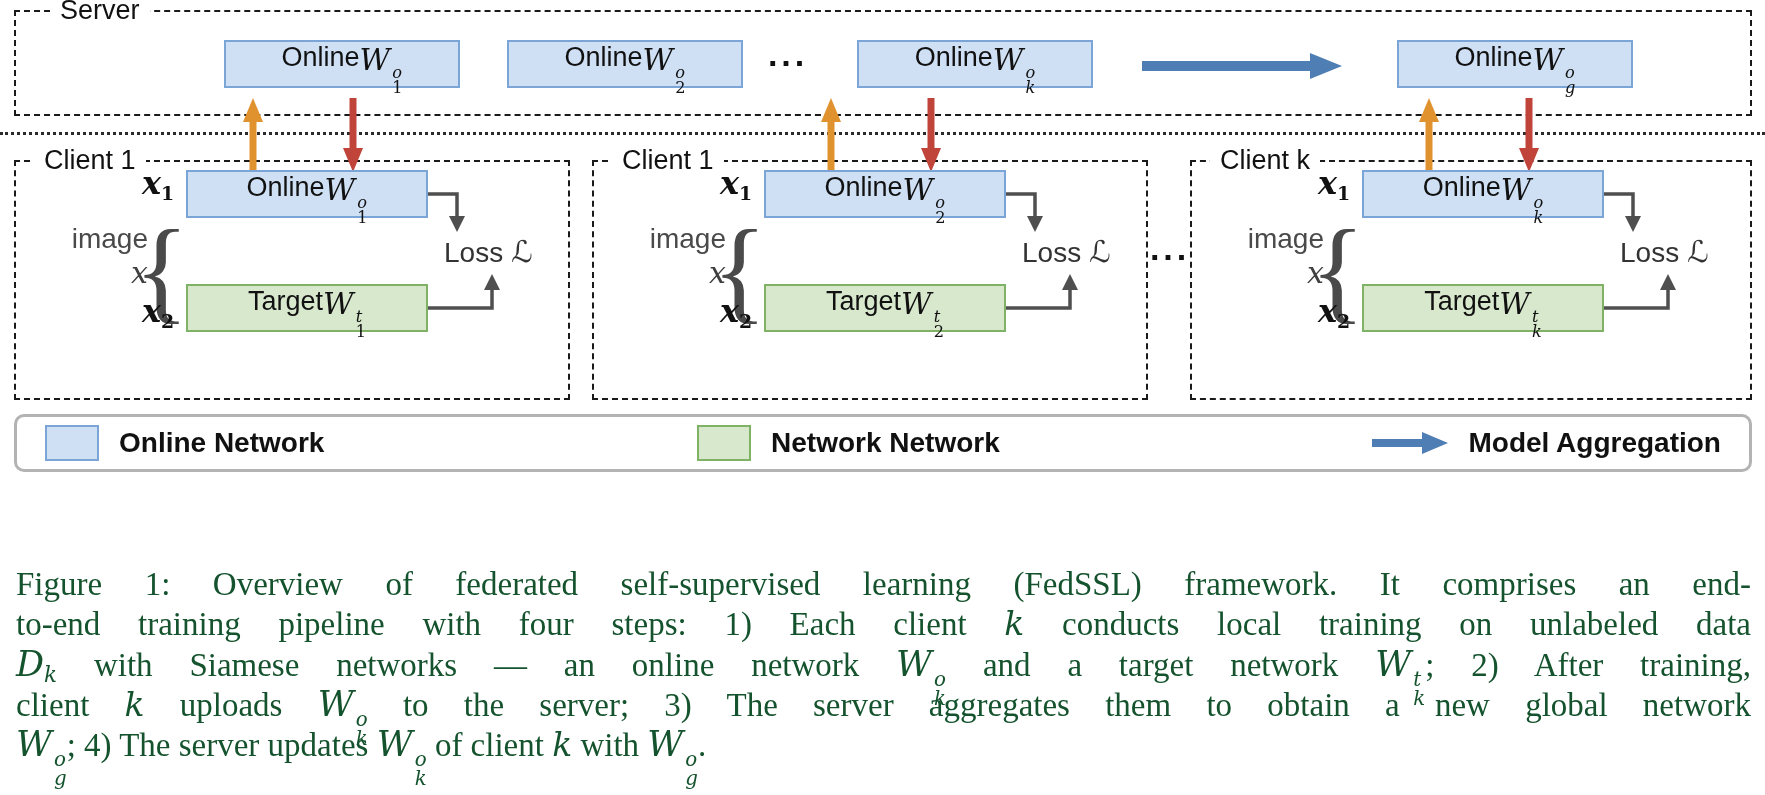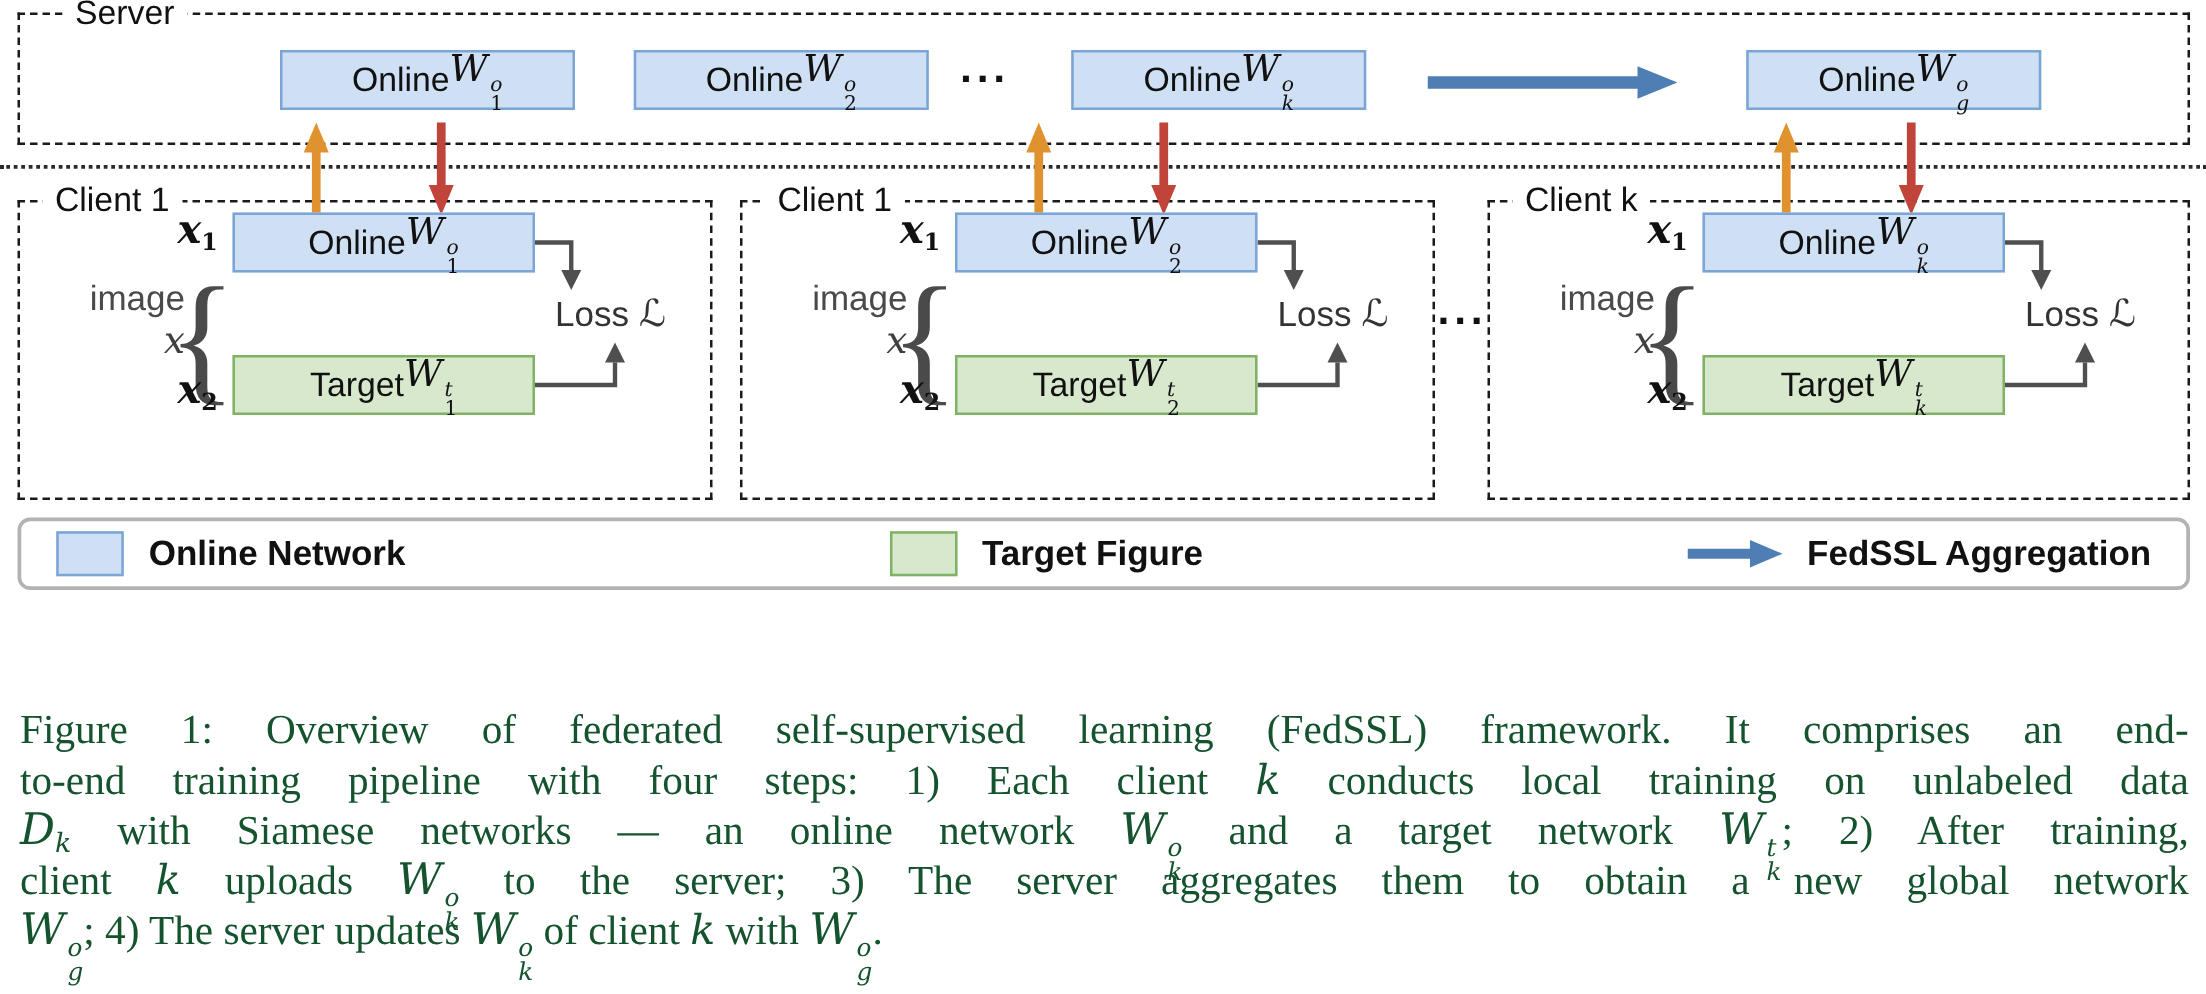--- a/index.html
+++ b/index.html
@@ -11,21 +11,21 @@
 
   
   .dashed-box{position:absolute;border:2px dashed #1a1a1a;background:transparent}
   .box-tag{position:absolute;top:-17px;background:#fff;padding:0 10px;
            font-size:27px;color:#111;white-space:nowrap}
 
   
   .dotsep{position:absolute;border-top:3px dotted #2a2a2a}
 
   
-  .node{position:absolute;height:48px;display:flex;align-items:center;justify-content:center;
+  .node{position:absolute;height:48px;display:flex;justify-content:center;
         font-size:27px;border:2px solid;white-space:nowrap}
   .node.blue{background:#cfe0f4;border-color:#7aa5d6}
   .node.green{background:#d8e8cd;border-color:#7fb264}
 
   
   .mbase{font-family:"DejaVu Serif",serif;font-style:italic;font-size:1.1em}
   .mterm{white-space:nowrap}
   .mvar{font-family:"DejaVu Serif",serif;font-style:italic}
   .supsub{display:inline-flex;flex-direction:column;align-items:flex-start;
           font-family:"DejaVu Serif",serif;font-style:italic;
@@ -262,28 +262,28 @@
     </div>
   </div>
 
   <div class="legend">
     <div class="legend-item">
       <span class="swatch blue"></span>
       <span class="legend-label">Online Network</span>
     </div>
     <div class="legend-item">
       <span class="swatch green"></span>
-      <span class="legend-label">Target Figure</span>
+      <span class="legend-label">Network Network</span>
     </div>
     <div class="legend-item">
       <svg width="76" height="26">
         <line x1="0" y1="13" x2="52" y2="13" stroke-width="8" stroke="#4e7eb3"></line>
         <polygon points="50,2 76,13 50,24" fill="#4e7eb3"></polygon>
       </svg>
-      <span class="legend-label">FedSSL Aggregation</span>
+      <span class="legend-label">Model Aggregation</span>
     </div>
   </div>
 
   <div class="caption">
     <div class="cap-line">Figure 1: Overview of federated self-supervised learning (FedSSL) framework. It comprises an end-</div>
     <div class="cap-line">to-end training pipeline with four steps: 1) Each client <span class="mvar">k</span> conducts local training on unlabeled data</div>
     <div class="cap-line"><span class="mterm"><span class="mbase">D</span><span class="subonly">k</span></span> with Siamese networks — an online network <span class="mterm"><span class="mbase">W</span><span class="supsub">
             <span>o</span>
             <span>k</span>
           </span></span> and a target network <span class="mterm"><span class="mbase">W</span><span class="supsub">

